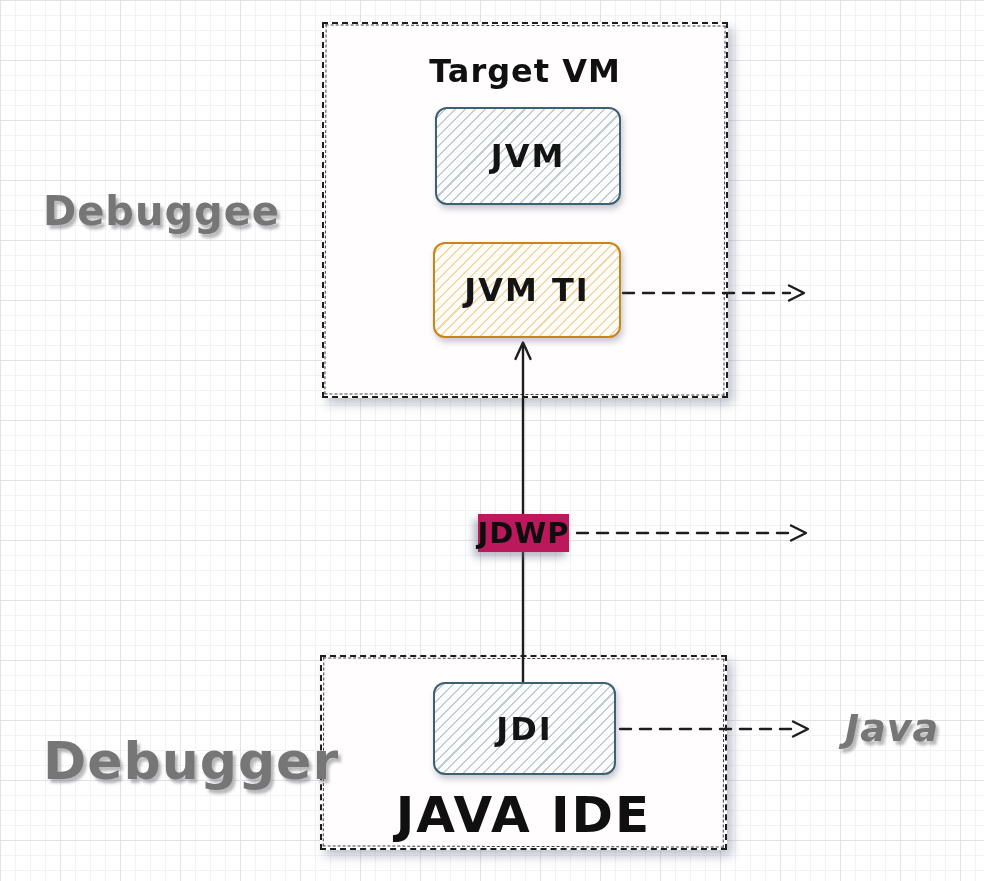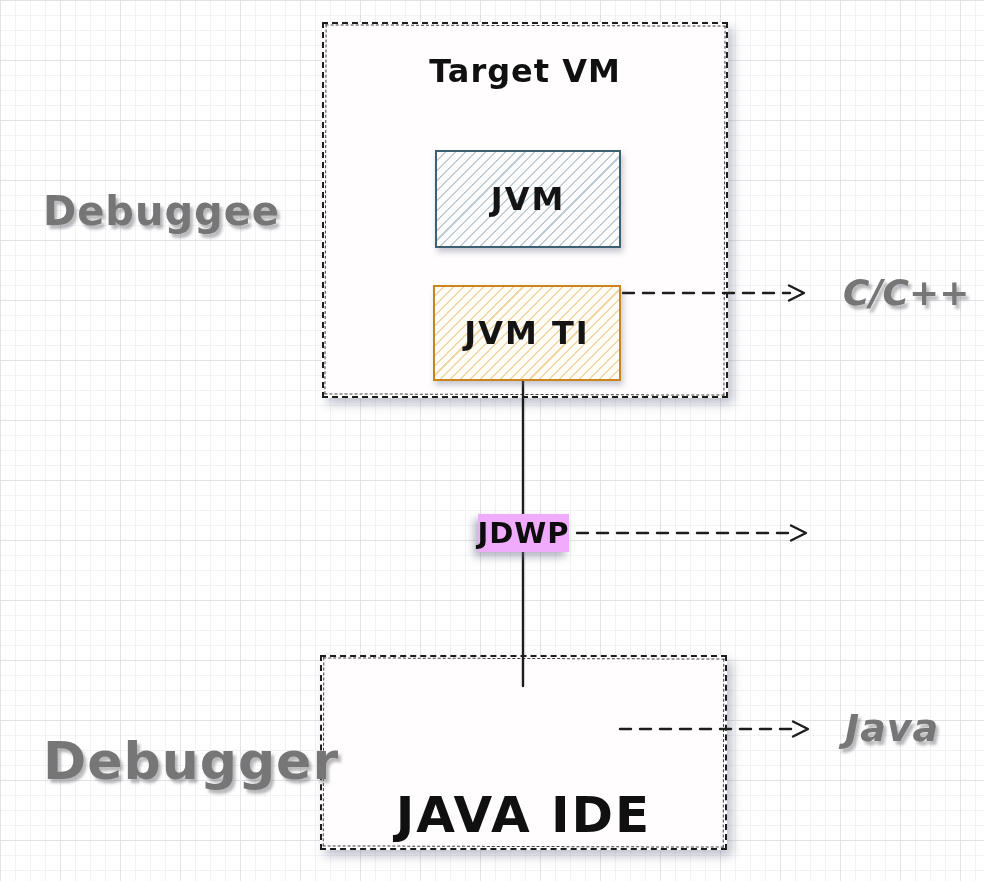--- a/index.html
+++ b/index.html
@@ -52,27 +52,26 @@
     text-align:center;
     letter-spacing:1px;
   }
   #target-vm-title{left:322px;top:52px;width:406px;font-size:32px;}
   #java-ide-title{left:320px;top:786px;width:407px;font-size:50px;letter-spacing:2px;}
 
   
   .node{
     position:absolute;
     display:flex;align-items:center;justify-content:center;
-    border-radius:0;
+    border-radius:12px;
     font-weight:700;
     font-size:32px;
     color:#141414;
     letter-spacing:2px;
     box-shadow:2px 4px 6px rgba(104,110,135,.38);
-    margin-top:43px;
   }
   .node.blue{
     border:2.6px solid var(--blue-border);
     background:
       repeating-linear-gradient(135deg,
         transparent 0 5.5px,
         var(--blue-hatch) 5.5px 7px);
     background-color:#fdfdfd;
   }
   .node.orange{
@@ -88,21 +87,21 @@
   #jdi-node{left:433px;top:682px;width:183px;height:93px;}
 
   
   #arrow-layer{position:absolute;left:0;top:0;width:984px;height:881px;pointer-events:none;}
   #arrow-layer path{stroke:var(--ink);stroke-width:2.4;fill:none;stroke-linecap:round;stroke-linejoin:round;}
   #arrow-layer path.dash{stroke-dasharray:11 9;}
 
   
   #jdwp-label{
     position:absolute;left:478px;top:514px;width:91px;height:38px;
-    background:#f0abfc;
+    background:#be185d;
     display:flex;align-items:center;justify-content:center;
     font-weight:700;font-size:29px;color:#0d0d0d;letter-spacing:1px;
     box-shadow:-4px 5px 8px rgba(104,110,135,.5);
   }
 
   
   .side-label{
     position:absolute;
     color:var(--muted-label);
     font-weight:700;
@@ -143,23 +142,25 @@
       <path d="M793 721.5 L808 729 L793 736.5"></path>
     </g>
   </svg>
 
   <div class="node blue" id="jvm-node">
     <span>JVM</span>
   </div>
   <div class="node orange" id="jvmti-node">
     <span>JVM TI</span>
   </div>
+  <div class="node blue" id="jdi-node">
+    <span>JDI</span>
+  </div>
 
   <div class="frame-title" id="java-ide-title">JAVA IDE</div>
 
   <div id="jdwp-label">JDWP</div>
 
   <div class="side-label" id="debuggee-label">Debuggee</div>
   <div class="side-label" id="debugger-label">Debugger</div>
-  <div class="side-label" id="cpp-label">C/C++</div>
   <div class="side-label" id="java-label">Java</div>
 
 </div>
 
 </body></html>

